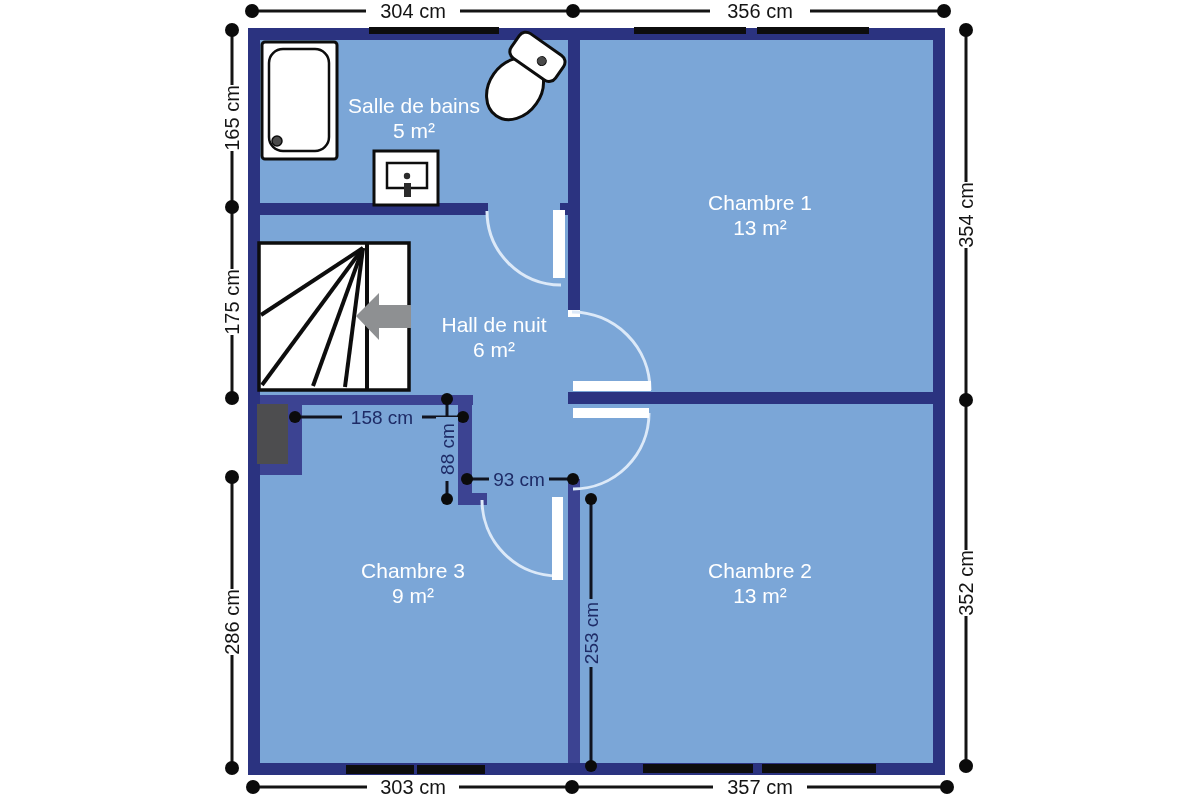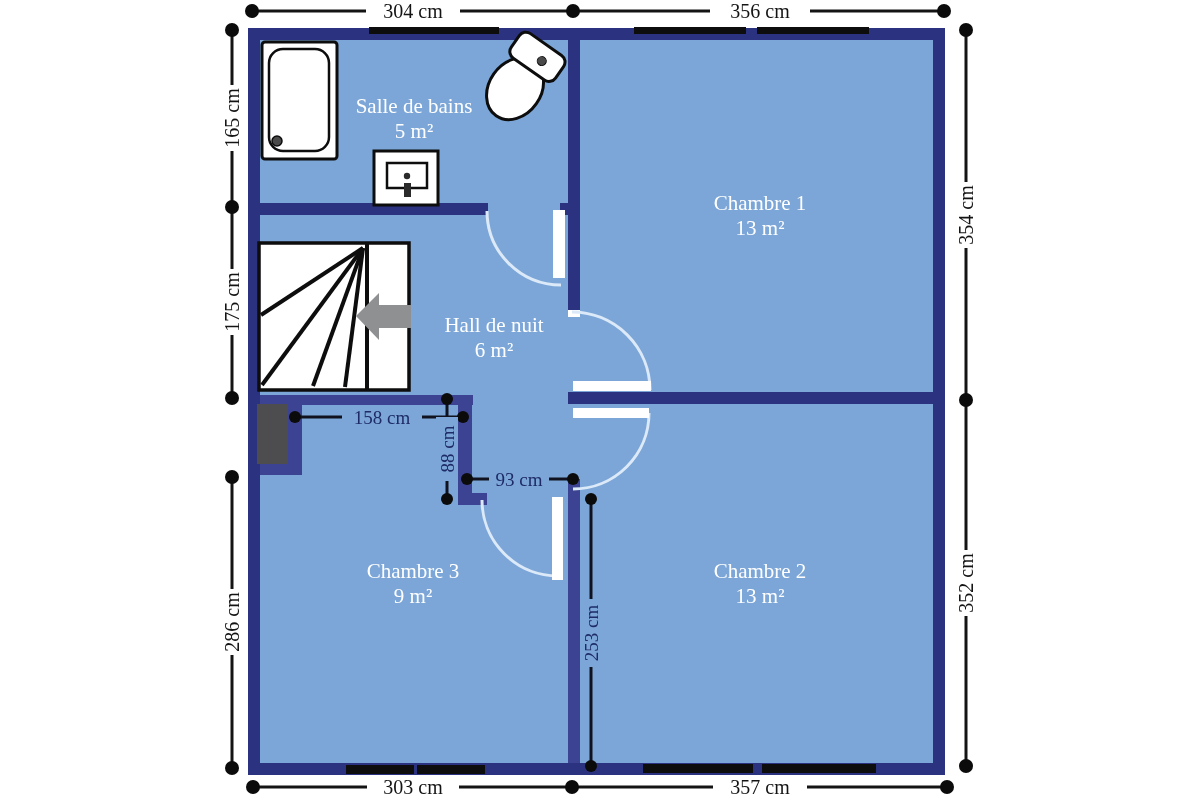--- a/index.html
+++ b/index.html
@@ -1,20 +1,20 @@
 <!DOCTYPE html>
 <html><head>
 <meta charset="utf-8">
 <style>
   html,body { margin:0; padding:0; background:#ffffff; }
   .canvas {
     position:relative;
     width:1200px; height:800px;
     background:#ffffff;
-    font-family:Liberation Serif, serif;
+    font-family:Liberation Sans, sans-serif;
     overflow:hidden;
   }
   svg text { text-anchor:middle; }
   .room-fill   { fill:#7ba6d7; }
   .wall-dark   { fill:#2b3380; }
   .wall-light  { fill:#3c4392; }
   .window-bar  { fill:#0d0d0d; }
   .white       { fill:#ffffff; }
   .fixture-stroke { fill:#ffffff; stroke:#0d0d0d; }
   .door-arc    { fill:none; stroke:#dce9f8; stroke-width:3; }

